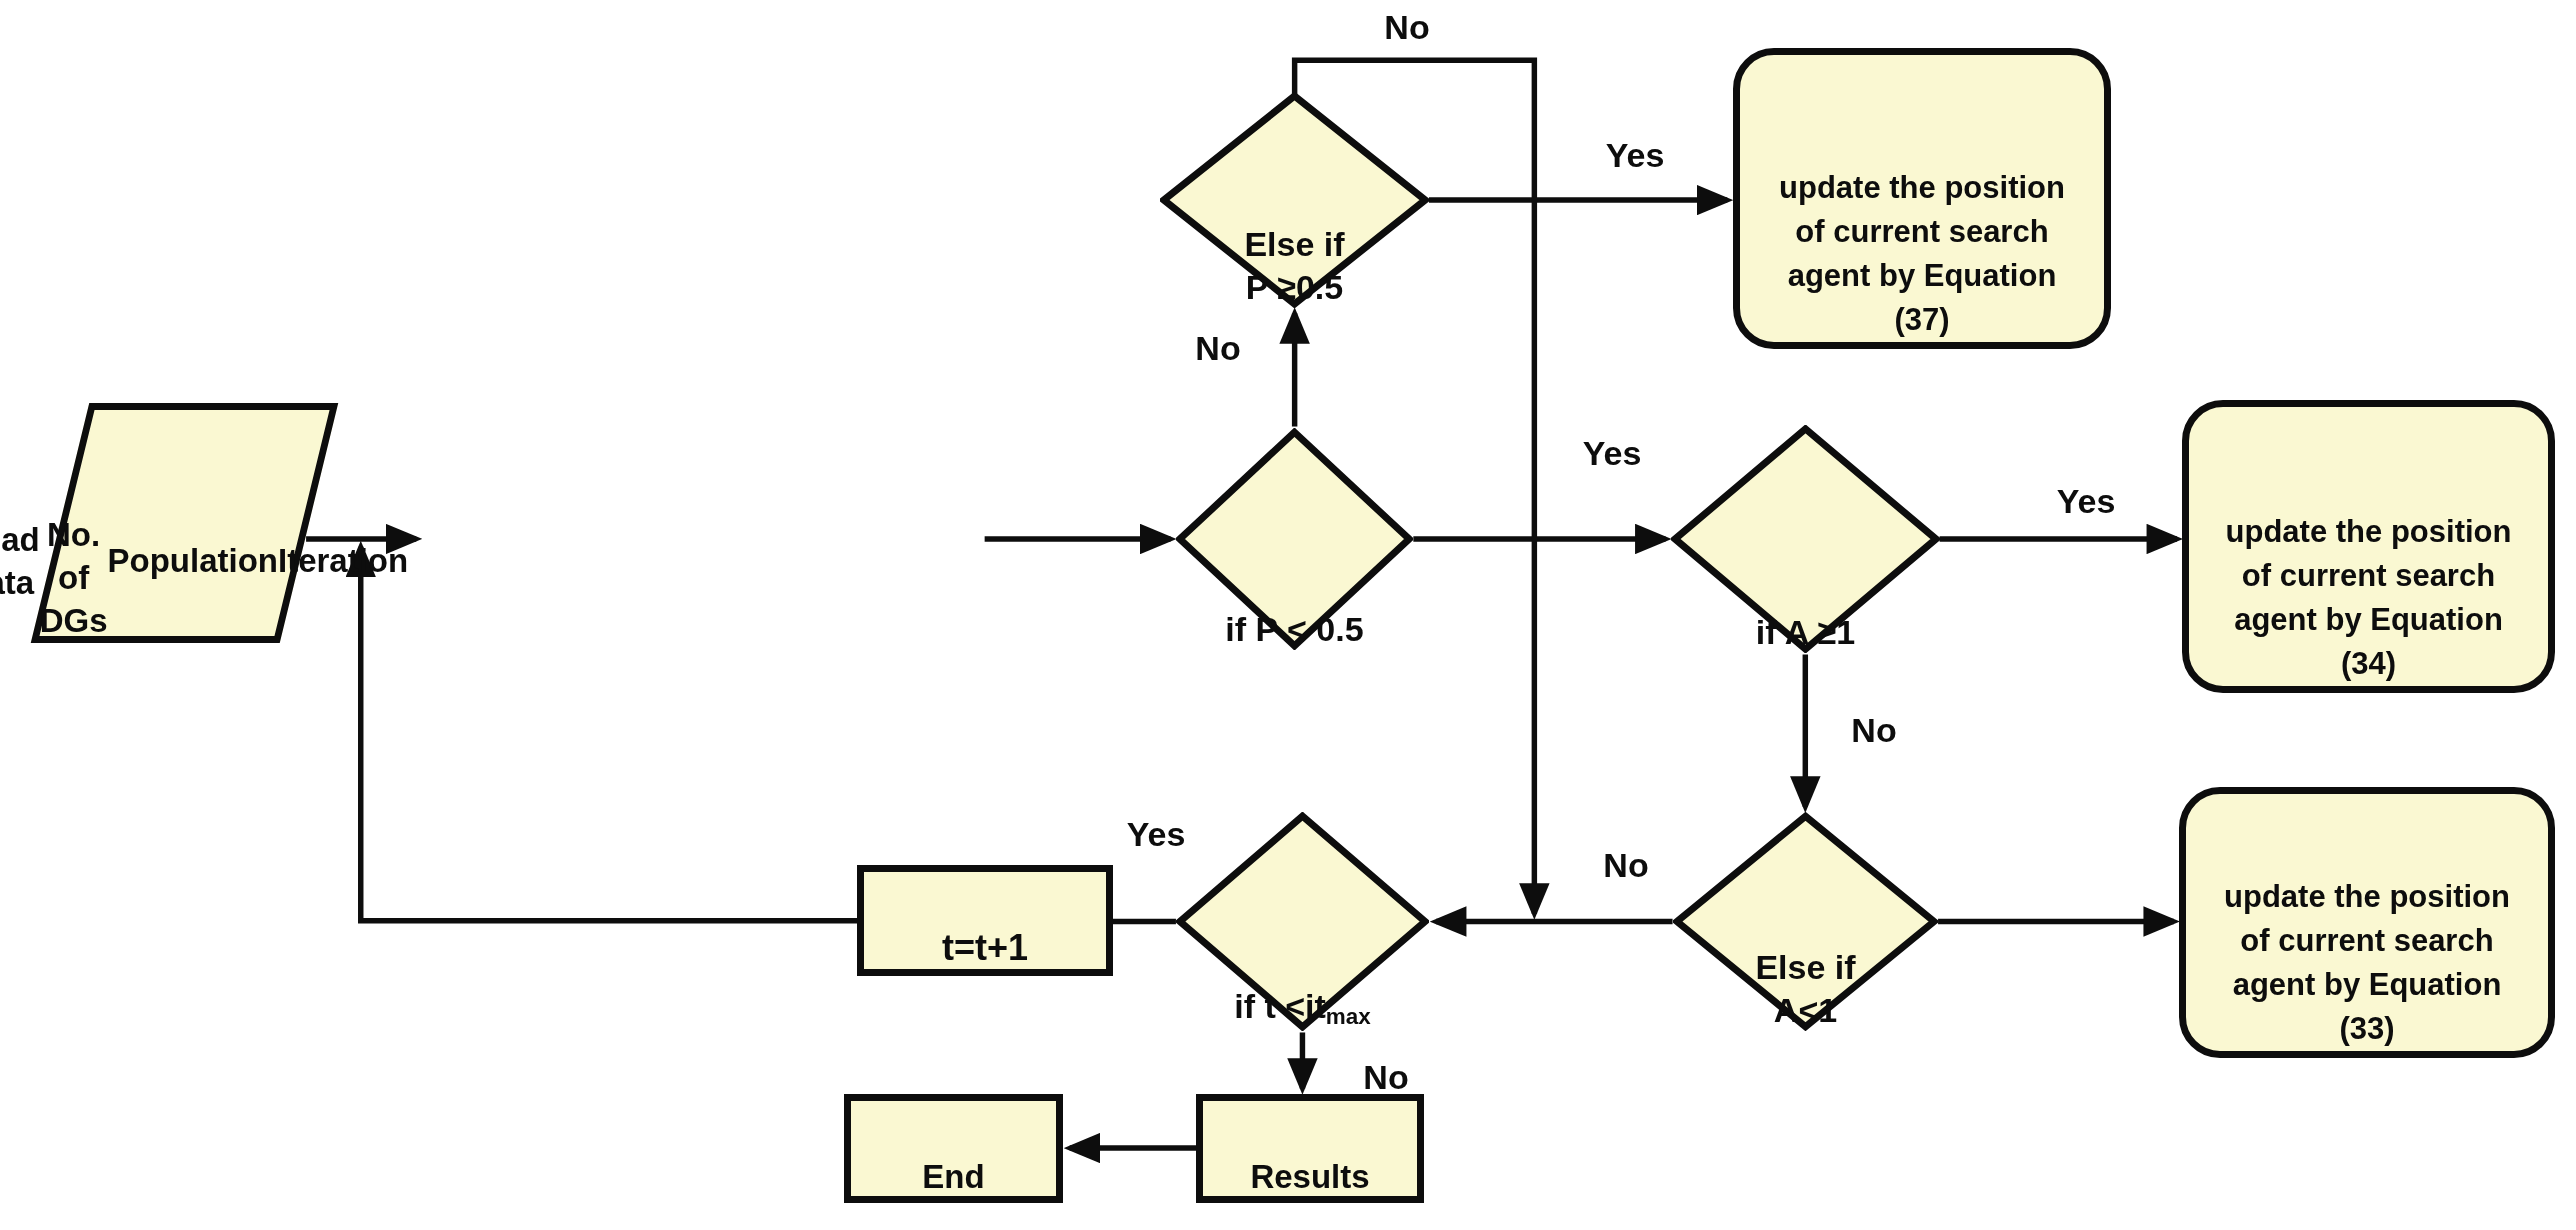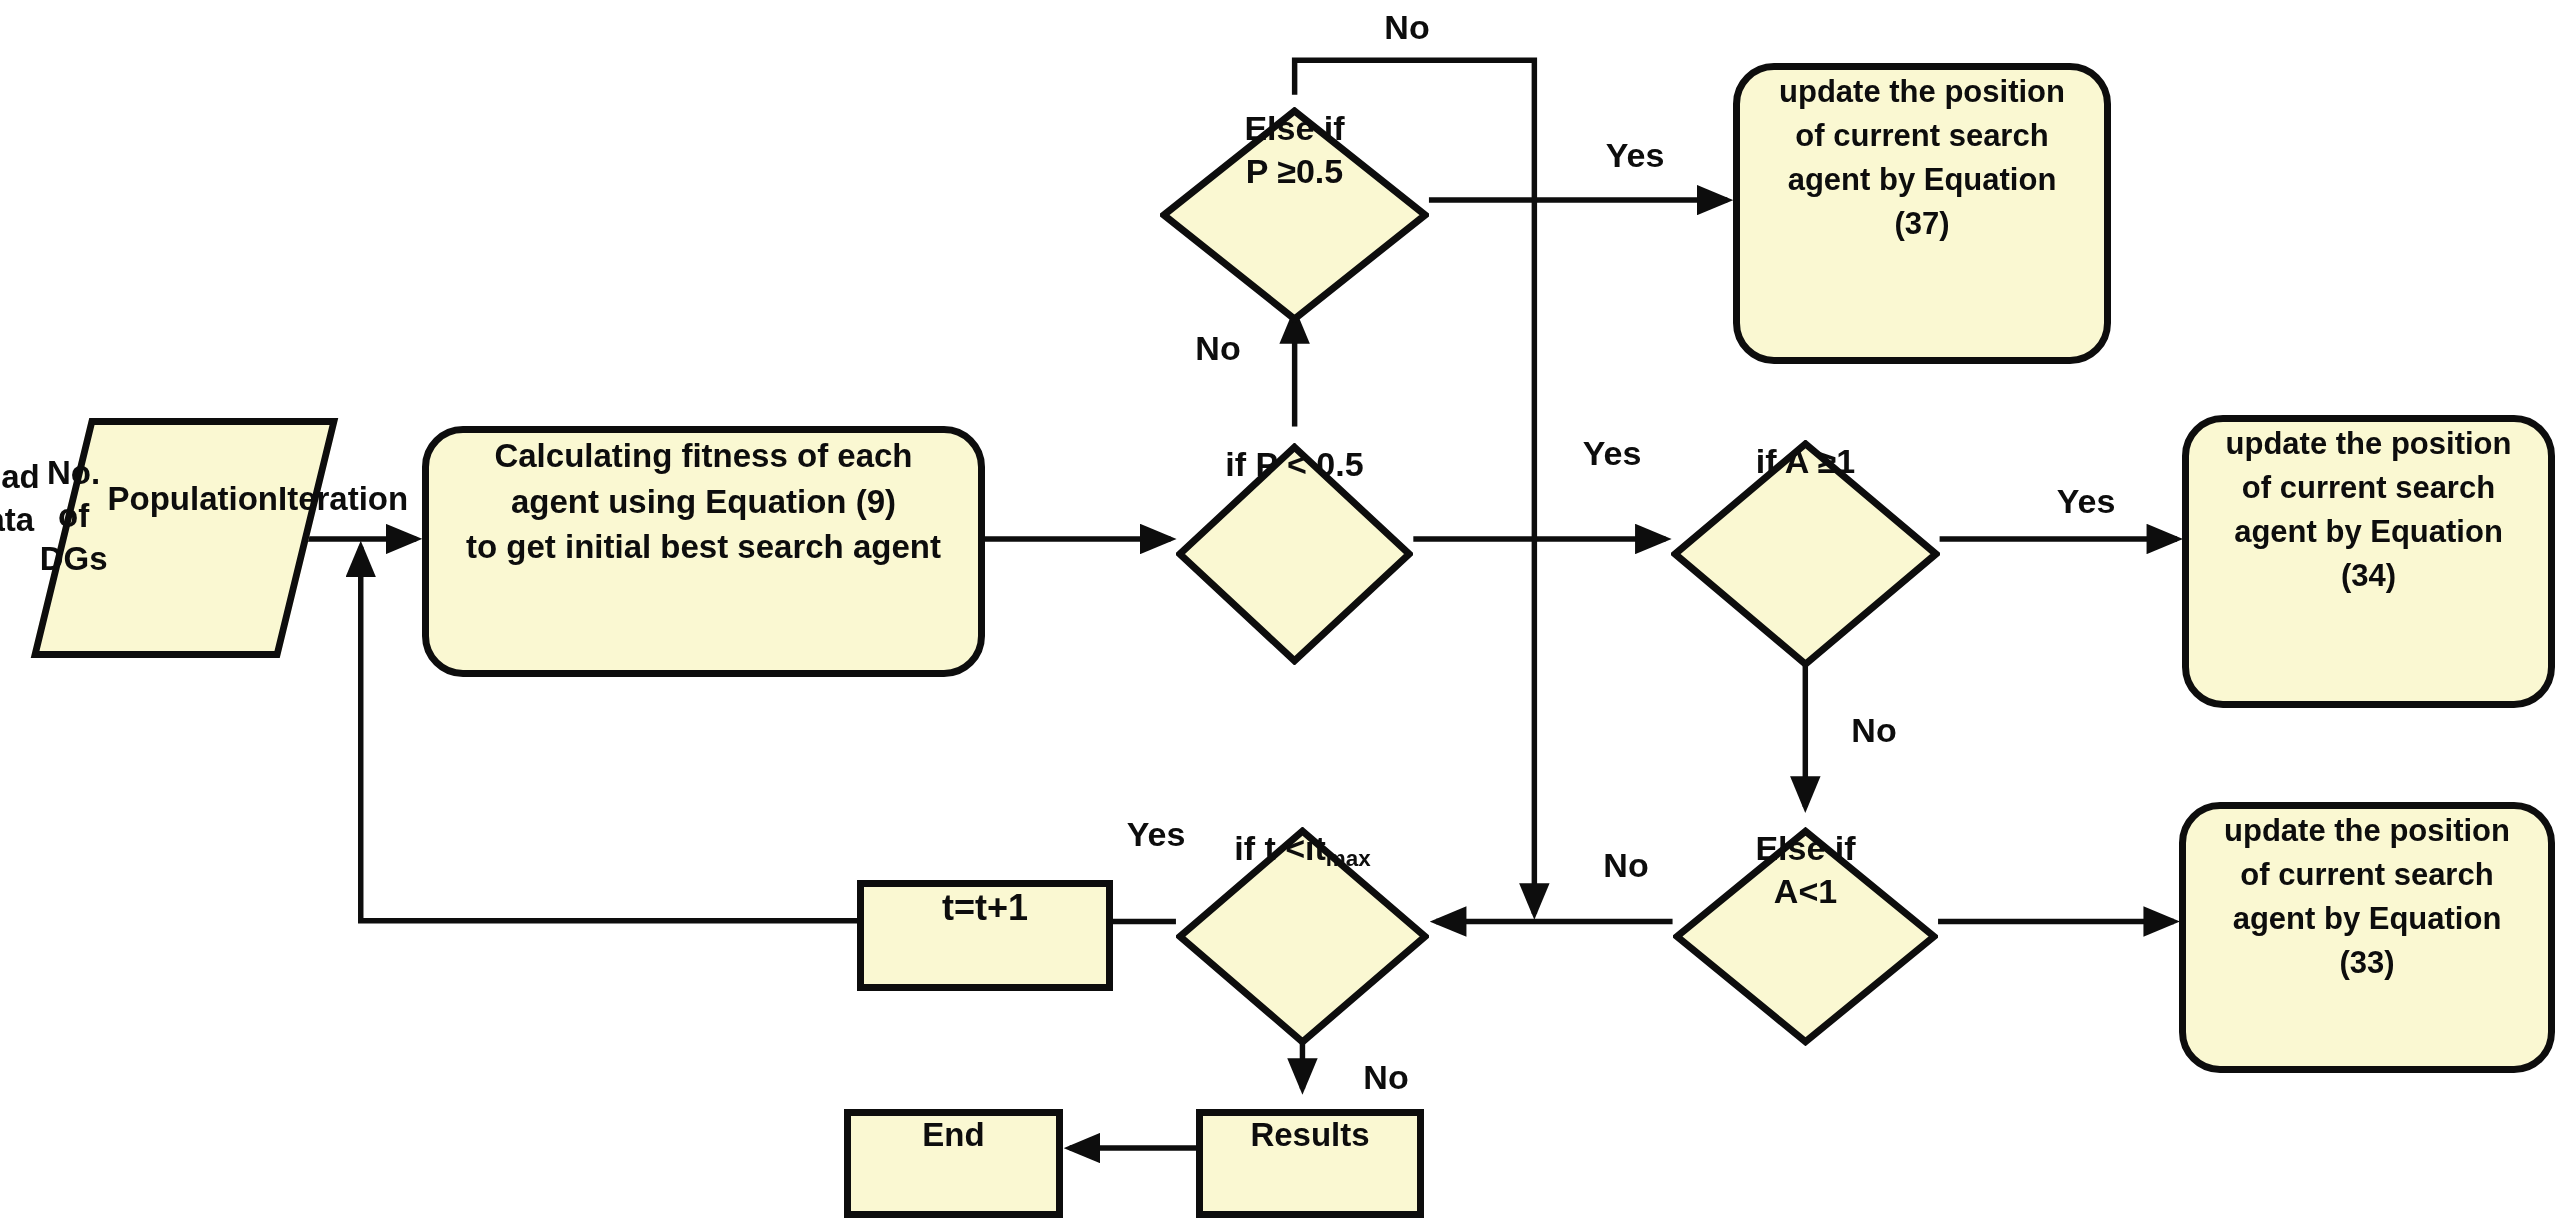--- a/index.html
+++ b/index.html
@@ -6,22 +6,22 @@
     --node-fill:#faf8d2;
     --stroke:#0d0d0d;
     --text:#0d0d0d;
     --background:#ffffff;
   }
   *{margin:0;padding:0;box-sizing:border-box;}
   html,body{width:2576px;height:1231px;background:var(--background);
     font-family:"Liberation Sans","DejaVu Sans",sans-serif;}
   #canvas{position:relative;width:2576px;height:1231px;overflow:hidden;background:var(--background);}
   #wires{position:absolute;left:0;top:0;z-index:1;}
-  .node{position:absolute;z-index:2;display:flex;align-items:flex-start;justify-content:center;
-    text-align:center;color:var(--text);font-weight:700;margin-top:15px;}
+  .node{position:absolute;z-index:2;display:flex;align-items:flex-end;justify-content:center;
+    text-align:center;color:var(--text);font-weight:700;}
   .rounded{background:var(--node-fill);border:7.8px solid var(--stroke);border-radius:41px;}
   .rect{background:var(--node-fill);border:7.8px solid var(--stroke);}
   .calc-text{font-size:33px;line-height:1.38;white-space:pre-line;}
   .update-text{font-size:31px;line-height:1.42;white-space:pre-line;}
   .plain-text{font-size:33px;}
   .diamond{background:none;border:none;}
   .diamond>svg{position:absolute;inset:0;}
   .diamond .dtext{position:relative;z-index:1;font-size:34px;line-height:1.25;}
   .dtext sub{font-size:0.66em;vertical-align:-0.28em;}
   
@@ -67,25 +67,20 @@
   <div class="node para" style="left:60px;top:403px;width:249px;height:240px;">
     <div class="para-bg"></div>
     <div class="para-text">
       <span>Load data</span>
       <span class="gap">No. of DGs</span>
       <span>Population</span>
       <span>Iteration</span>
     </div>
   </div>
 
-  <div class="node rounded" style="left:422px;top:411px;width:563px;height:251px;">
-    <div class="calc-text">Calculating fitness of each
-agent using Equation (9)
-to get initial best search agent</div>
-  </div>
 
   <div class="node diamond" style="left:1176px;top:428px;width:237px;height:222px;">
     <svg width="237" height="222" viewBox="0 0 304 284">
       <polygon points="152,5 299,142 152,279 5,142" style="fill:var(--node-fill);stroke:var(--stroke);stroke-width:9;"></polygon>
     </svg>
     <div class="dtext">if P &lt; 0.5</div>
   </div>
 
   <div class="node diamond" style="left:1160px;top:92px;width:269px;height:216px;">
     <svg width="269" height="216" viewBox="0 0 344 276">

